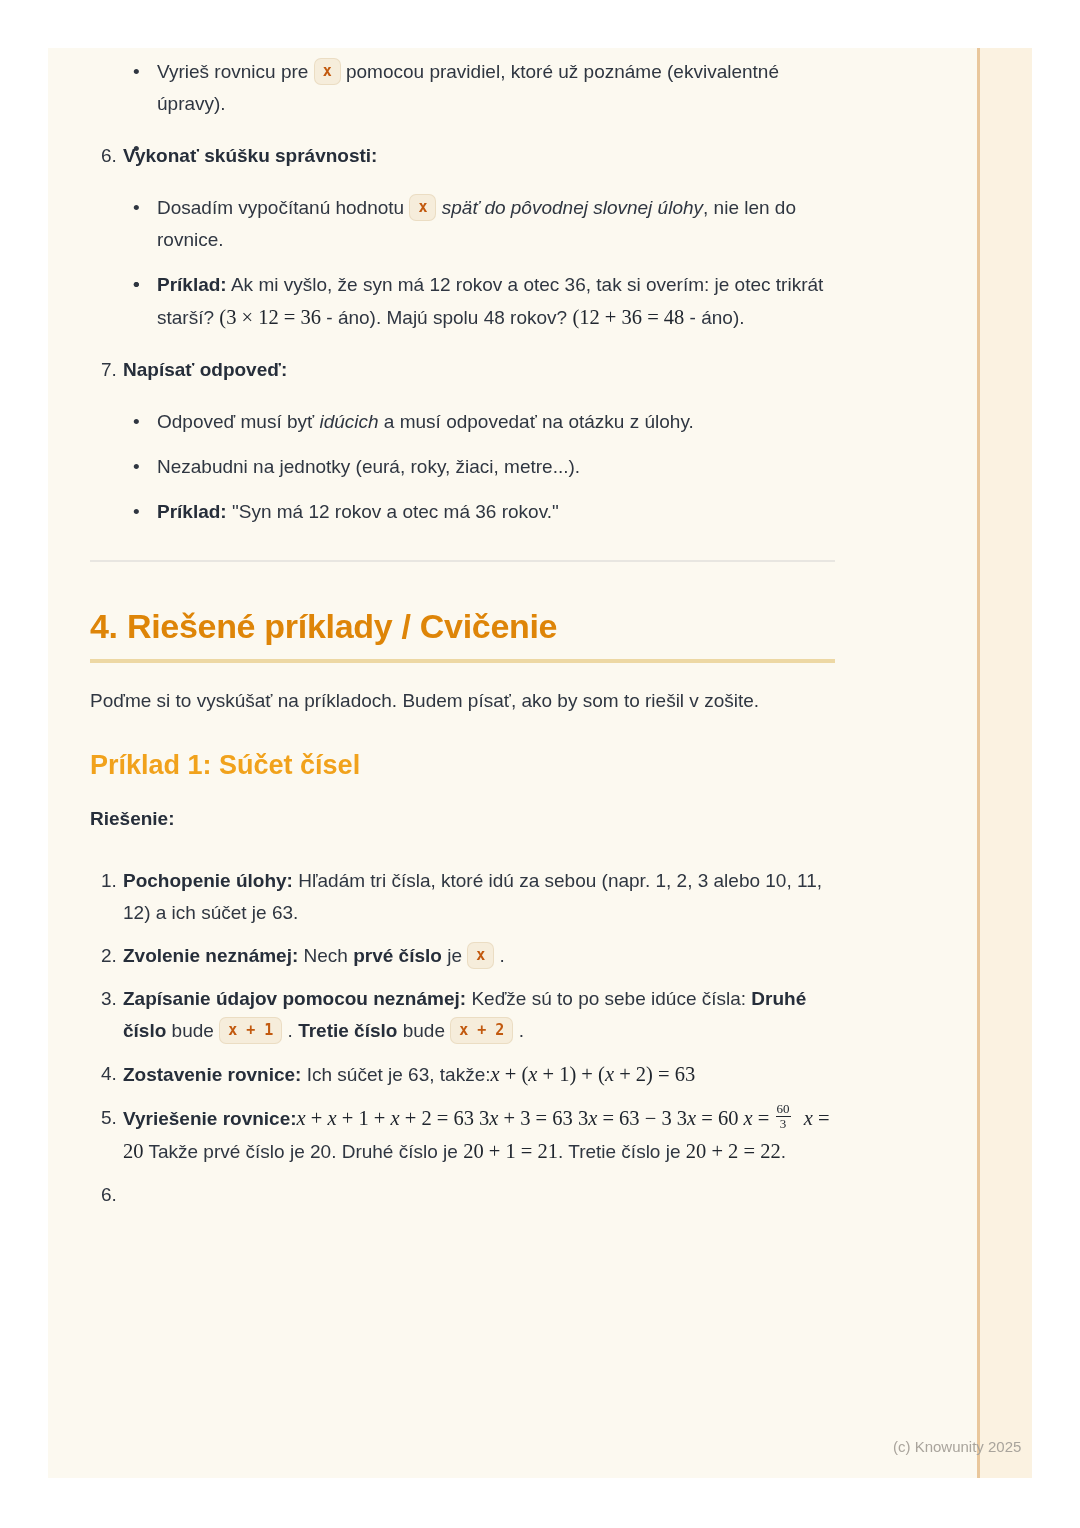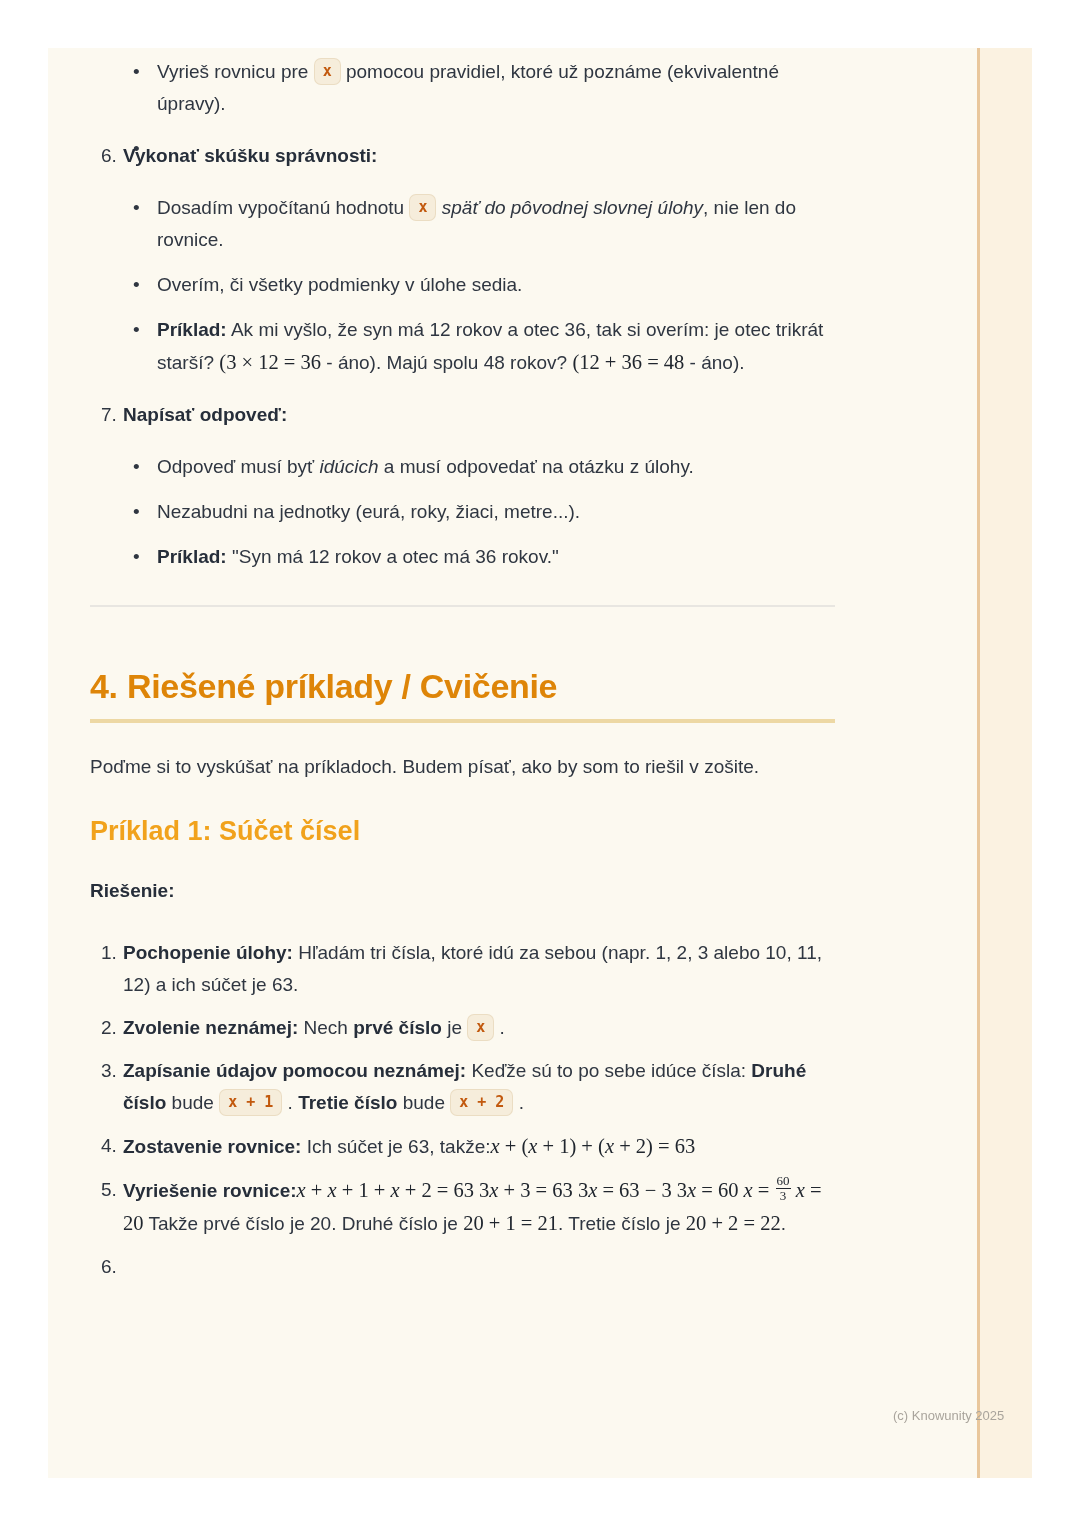--- a/index.html
+++ b/index.html
@@ -78,67 +78,67 @@
   }
   .frac {
     display: inline-flex;
     flex-direction: column;
     align-items: center;
     vertical-align: middle;
     font-family: "Liberation Serif", serif;
     font-size: 13px;
     line-height: 1.15;
     color: #20262E;
-    margin: 0 0 0 1px;
+    margin: 0 8px 0 1px;
     transform: translateY(-3px);
   }
   .frac .num { border-bottom: 1px solid #20262E; padding: 0 1px; }
   
   .h2 {
-    margin: 59px 0 0;
+    margin: 44px 0 0;
     font-size: 34px;
     line-height: 41px;
     font-weight: 700;
     color: var(--h2, #DE8508);
     border-bottom: 4px solid var(--h2-underline, #EDD8A4);
     padding-bottom: 12px;
     letter-spacing: -0.3px;
   }
   .h3 {
     margin: 32px 0 12px;
     font-size: 27px;
     line-height: 32px;
     font-weight: 700;
     color: var(--h3, #F1A21C);
   }
-  .p { margin: 28px 0 0; }
+  .p { margin: 22px 0 0; }
   .divider { height: 2px; background: var(--divider, #E8E6E1); margin-top: 32px; }
   
   .watermark {
     position: absolute;
     left: 893px;
-    top: 1408px;
-    font-size: 13px;
+    top: 1438px;
+    font-size: 15px;
     color: var(--watermark, #A9A49C);
     z-index: 5;
   }
 </style>
 </head>
 <body>
 
 <div class="page-card">
   <div class="content">
       <div class="ul-block">
         <div class="li-bullet"><span class="bullet-marker">•</span><span class="li-content"><span class="seg-t">Vyrieš rovnicu pre </span><code class="chip">x</code><span class="seg-t"> pomocou pravidiel, ktoré už poznáme (ekvivalentné úpravy).</span></span></div>
         <div class="li-bullet"><span class="bullet-marker">•</span></div>
       </div>
       <div class="li-num standalone"><span class="num-marker">6.</span><span class="li-content"><span class="seg-b">Vykonať skúšku správnosti:</span></span></div>
       <div class="ul-block">
         <div class="li-bullet"><span class="bullet-marker">•</span><span class="li-content"><span class="seg-t">Dosadím vypočítanú hodnotu </span><code class="chip">x</code><span class="seg-t"> </span><span class="seg-i">späť do pôvodnej slovnej úlohy</span><span class="seg-t">, nie len do rovnice.</span></span></div>
-        <div class="li-bullet"><span class="bullet-marker">•</span><span class="li-content"><span class="seg-t">Overím, či všetky podmienky v úlohe sedia.</span></span></div>
+        <div class="li-bullet"><span class="bullet-marker">•</span></div>
         <div class="li-bullet"><span class="bullet-marker">•</span><span class="li-content"><span class="seg-b">Príklad:</span><span class="seg-t"> Ak mi vyšlo, že syn má 12 rokov a otec 36, tak si overím: je otec trikrát starší? </span><span class="seg-m">(3 × 12 = 36</span><span class="seg-t"> - áno). Majú spolu 48 rokov? </span><span class="seg-m">(12 + 36 = 48</span><span class="seg-t"> - áno).</span></span></div>
       </div>
       <div class="li-num standalone"><span class="num-marker">7.</span><span class="li-content"><span class="seg-b">Napísať odpoveď:</span></span></div>
       <div class="ul-block">
         <div class="li-bullet"><span class="bullet-marker">•</span><span class="li-content"><span class="seg-t">Odpoveď musí byť </span><span class="seg-i">idúcich</span><span class="seg-t"> a musí odpovedať na otázku z úlohy.</span></span></div>
         <div class="li-bullet"><span class="bullet-marker">•</span><span class="li-content"><span class="seg-t">Nezabudni na jednotky (eurá, roky, žiaci, metre...).</span></span></div>
         <div class="li-bullet"><span class="bullet-marker">•</span><span class="li-content"><span class="seg-b">Príklad:</span><span class="seg-t"> "Syn má 12 rokov a otec má 36 rokov."</span></span></div>
       </div>
       <div class="divider"></div>
       <div class="h2"><span class="seg-t">4. Riešené príklady / Cvičenie</span></div>

